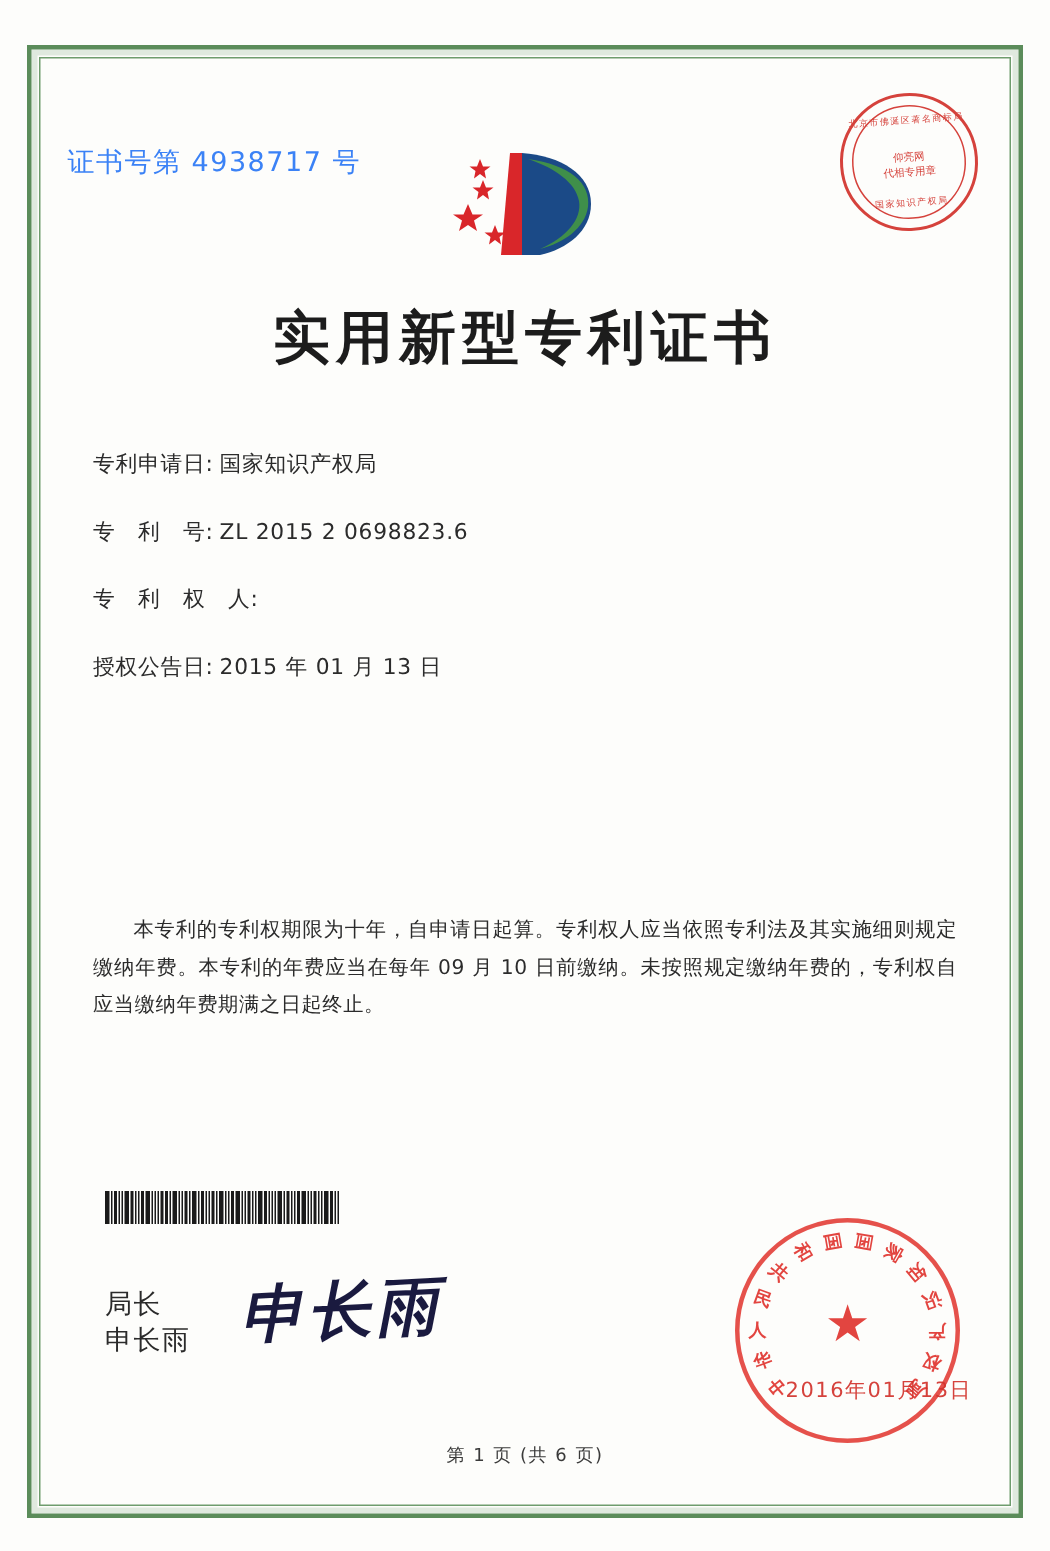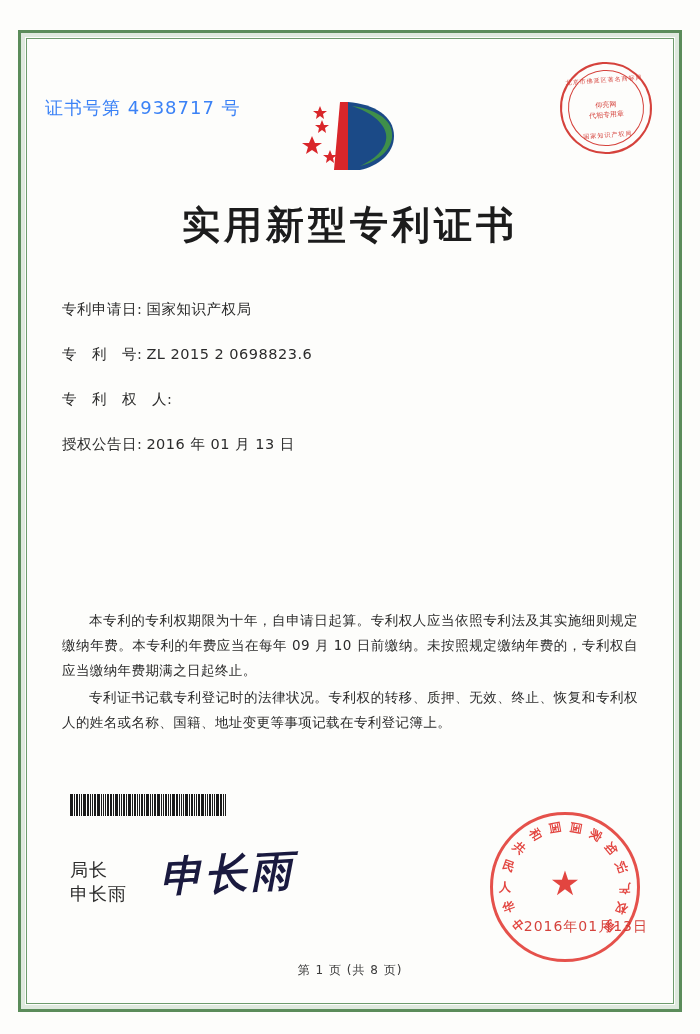--- a/index.html
+++ b/index.html
@@ -327,27 +327,26 @@
     </div>
     <div class="field-row">
       <span class="field-label">专　利　号:</span>
       <span class="field-value">ZL 2015 2 0698823.6</span>
     </div>
     <div class="field-row">
       <span class="field-label">专　利　权　人:</span>
     </div>
     <div class="field-row">
       <span class="field-label">授权公告日:</span>
-      <span class="field-value">2016 年 01 月 13 日</span>
+      <span class="field-value">2015 年 01 月 13 日</span>
     </div>
   </div>
 
   <div class="body-text">
     <p>本专利的专利权期限为十年，自申请日起算。专利权人应当依照专利法及其实施细则规定缴纳年费。本专利的年费应当在每年 09 月 10 日前缴纳。未按照规定缴纳年费的，专利权自应当缴纳年费期满之日起终止。</p>
-    <p>专利证书记载专利登记时的法律状况。专利权的转移、质押、无效、终止、恢复和专利权人的姓名或名称、国籍、地址变更等事项记载在专利登记簿上。</p>
   </div>
 
   <div class="barcode"><span style="width: 3px;"></span><span style="width: 1px;"></span><span style="width: 2px;"></span><span style="width: 1px;"></span><span style="width: 1px;"></span><span style="width: 3px;"></span><span style="width: 2px;"></span><span style="width: 1px;"></span><span style="width: 1px;"></span><span style="width: 2px;"></span><span style="width: 3px;"></span><span style="width: 1px;"></span><span style="width: 1px;"></span><span style="width: 1px;"></span><span style="width: 2px;"></span><span style="width: 2px;"></span><span style="width: 1px;"></span><span style="width: 3px;"></span><span style="width: 1px;"></span><span style="width: 1px;"></span><span style="width: 2px;"></span><span style="width: 1px;"></span><span style="width: 3px;"></span><span style="width: 1px;"></span><span style="width: 2px;"></span><span style="width: 1px;"></span><span style="width: 1px;"></span><span style="width: 2px;"></span><span style="width: 1px;"></span><span style="width: 3px;"></span><span style="width: 1px;"></span><span style="width: 1px;"></span><span style="width: 2px;"></span><span style="width: 3px;"></span><span style="width: 1px;"></span><span style="width: 1px;"></span><span style="width: 2px;"></span><span style="width: 1px;"></span><span style="width: 1px;"></span><span style="width: 3px;"></span><span style="width: 2px;"></span><span style="width: 1px;"></span><span style="width: 1px;"></span><span style="width: 1px;"></span><span style="width: 3px;"></span><span style="width: 1px;"></span><span style="width: 2px;"></span><span style="width: 1px;"></span><span style="width: 1px;"></span><span style="width: 2px;"></span><span style="width: 3px;"></span><span style="width: 1px;"></span><span style="width: 1px;"></span><span style="width: 2px;"></span><span style="width: 1px;"></span><span style="width: 1px;"></span><span style="width: 3px;"></span><span style="width: 2px;"></span><span style="width: 1px;"></span><span style="width: 1px;"></span></div>
 
   <div class="sig-label">
     <div>局长</div>
     <div>申长雨</div>
   </div>
   <div class="sig-hand">申长雨</div>
 
@@ -366,15 +365,15 @@
         <span style="transform: rotate(30deg) translate(0px, -60px) rotate(90deg) translate(-50%, -50%);">家</span>
         <span style="transform: rotate(50deg) translate(0px, -60px) rotate(90deg) translate(-50%, -50%);">知</span>
         <span style="transform: rotate(70deg) translate(0px, -60px) rotate(90deg) translate(-50%, -50%);">识</span>
         <span style="transform: rotate(90deg) translate(0px, -60px) rotate(90deg) translate(-50%, -50%);">产</span>
         <span style="transform: rotate(110deg) translate(0px, -60px) rotate(90deg) translate(-50%, -50%);">权</span>
         <span style="transform: rotate(130deg) translate(0px, -60px) rotate(90deg) translate(-50%, -50%);">局</span>
       </div>
   </div>
   <div class="seal-date">2016年01月13日</div>
 
-  <div class="footer">第 1 页 (共 8 页)</div>
+  <div class="footer">第 1 页 (共 6 页)</div>
 
 </div>
 
 </body></html>

